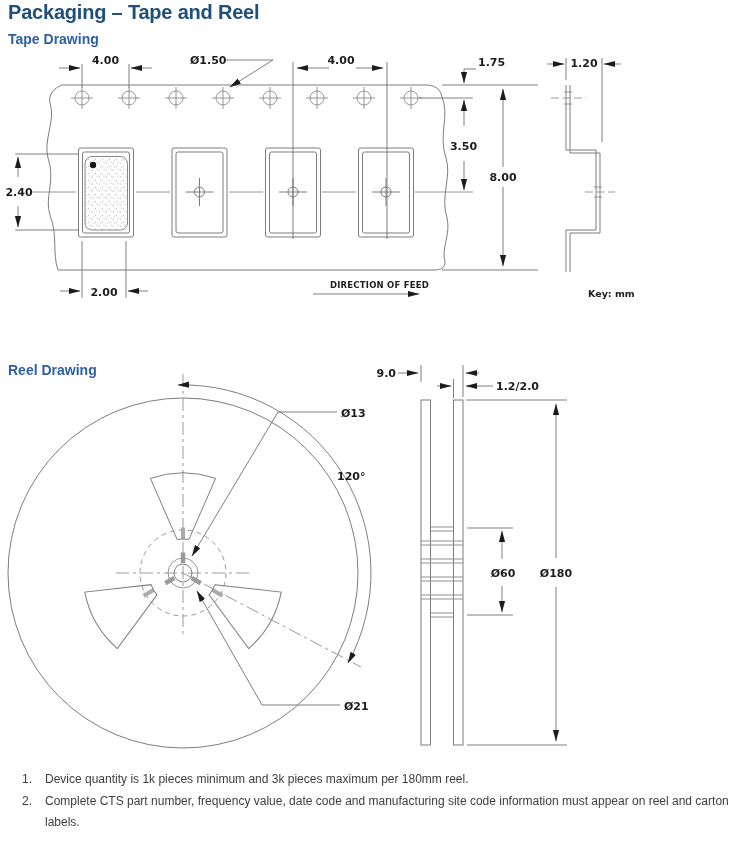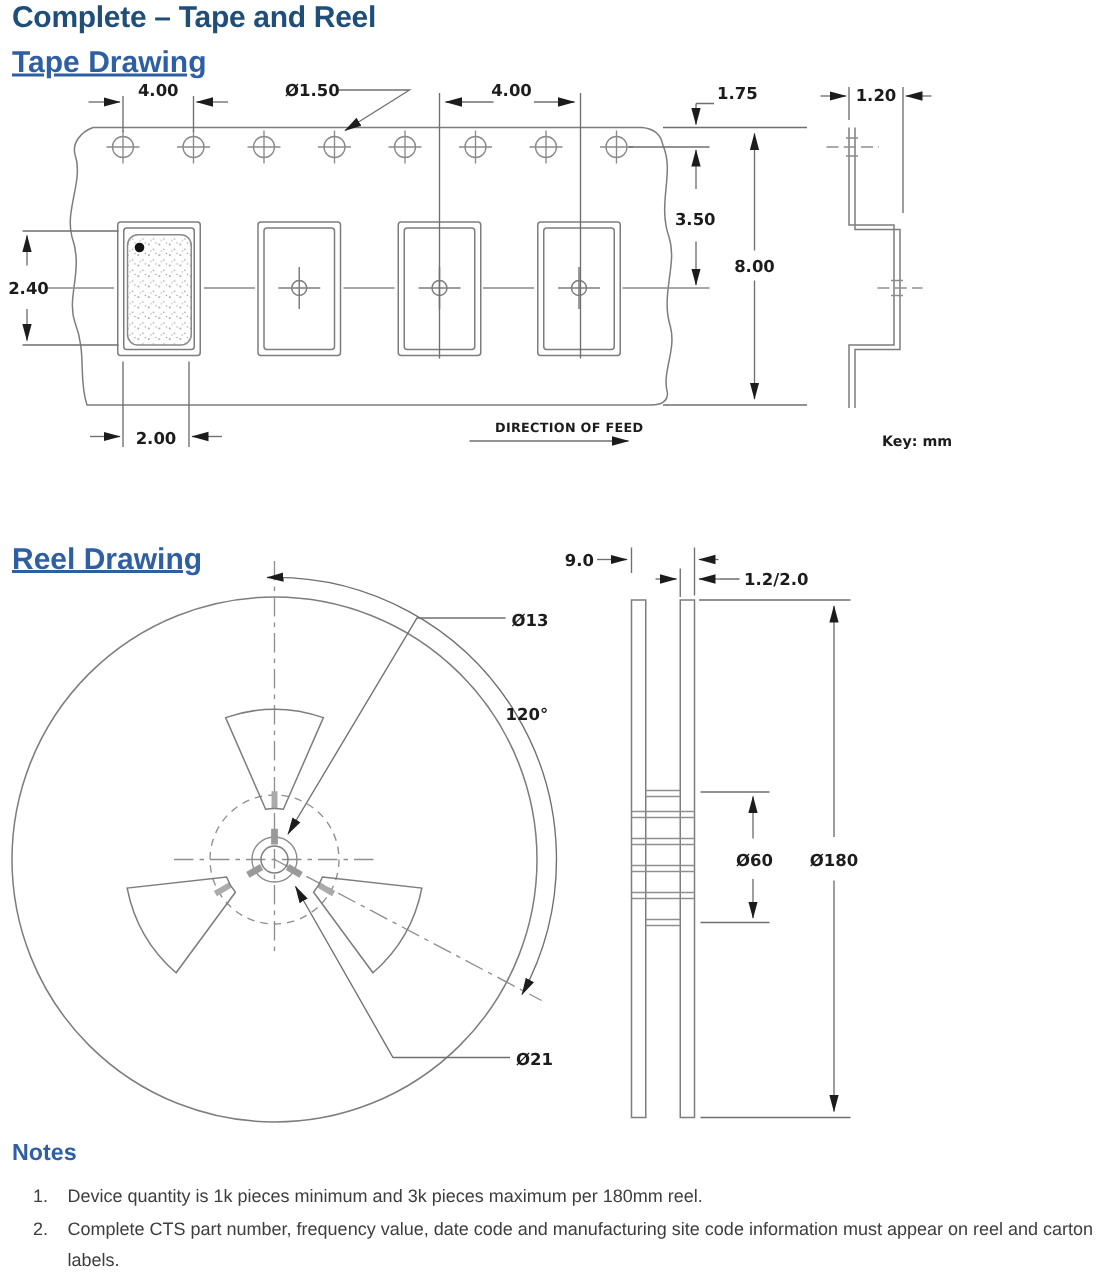--- a/index.html
+++ b/index.html
@@ -1,20 +1,20 @@
 <!DOCTYPE html>
 <html><head>
 <meta charset="utf-8">
 <style>
   html,body{margin:0;padding:0;background:#fff;}
   body{width:740px;height:852px;position:relative;font-family:"Liberation Sans",sans-serif;overflow:hidden;}
   .abs{position:absolute;}
   h1,h2{margin:0;padding:0;font-weight:bold;}
   .page-title{left:8px;top:1px;font-size:20px;color:#1F4E79;letter-spacing:-0.2px;}
-  .sub-head{font-size:20px;font-weight:bold;color:#2E5FA3;text-decoration:underline;}
+  .sub-head{font-size:14px;font-weight:bold;color:#2E5FA3;}
   .h-tape{left:8px;top:31px;}
   .h-reel{left:8px;top:339px;margin-top:23px;}
   svg{position:absolute;left:0;overflow:visible;}
   #tape-svg{top:50px;}
   #reel-svg{top:360px;}
   .geo{stroke:#7d7d7d;stroke-width:1;fill:none;}
   .geo2{stroke:#8a8a8a;stroke-width:0.9;fill:none;}
   .diml{stroke:#6f6f6f;stroke-width:0.9;fill:none;}
   .cl{stroke:#8f8f8f;stroke-width:0.9;fill:none;}
   .hub{stroke:#8f8f8f;stroke-width:1;fill:none;}
@@ -24,21 +24,21 @@
   .notes{left:8px;top:760px;width:724px;}
   .notes h2{font-size:15.5px;color:#2E5FA3;font-weight:bold;}
   .note-item{display:flex;color:#3d3d3d;font-size:12px;line-height:21px;margin-top:1px;}
   .note-item:first-of-type{margin-top:9px;}
   .note-item .num{margin-left:14px;width:23px;flex:none;}
   .note-item .txt{max-width:700px;}
 </style>
 </head>
 <body>
 
-<h1 class="abs page-title">Complete – Tape and Reel</h1>
+<h1 class="abs page-title">Packaging – Tape and Reel</h1>
 <h2 class="abs sub-head h-tape">Tape Drawing</h2>
 
 <svg id="tape-svg" width="740" height="262" viewBox="0 50 740 262">
   <defs>
     <marker id="ah" markerUnits="userSpaceOnUse" markerWidth="12" markerHeight="9" refX="11" refY="4" orient="auto-start-reverse">
       <path d="M0,0.9 L11.5,4 L0,7.1 Z" fill="#1c1c1c"></path>
     </marker>
     <pattern id="stip" width="7" height="7" patternUnits="userSpaceOnUse">
       <circle cx="1.2" cy="2" r="0.55" fill="#8c8c8c"></circle>
       <circle cx="4.3" cy="5.2" r="0.5" fill="#8c8c8c"></circle>
@@ -271,21 +271,20 @@
 
   <g>
     <path class="diml" d="M466 400 H567 M467 745 H567"></path>
     <line class="diml" x1="556" y1="558" x2="556" y2="404" marker-end="url(#ah2)"></line>
     <line class="diml" x1="556" y1="587" x2="556" y2="741" marker-end="url(#ah2)"></line>
     <text class="dim" x="556" y="577" text-anchor="middle">Ø180</text>
   </g>
 </svg>
 
 <div class="abs notes">
-  <h2>Notes</h2>
   <div class="note-item">
     <span class="num">1.</span>
     <span class="txt">Device quantity is 1k pieces minimum and 3k pieces maximum per 180mm reel.</span>
   </div>
   <div class="note-item">
     <span class="num">2.</span>
     <span class="txt">Complete CTS part number, frequency value, date code and manufacturing site code information must appear on reel and carton labels.</span>
   </div>
 </div>
 

